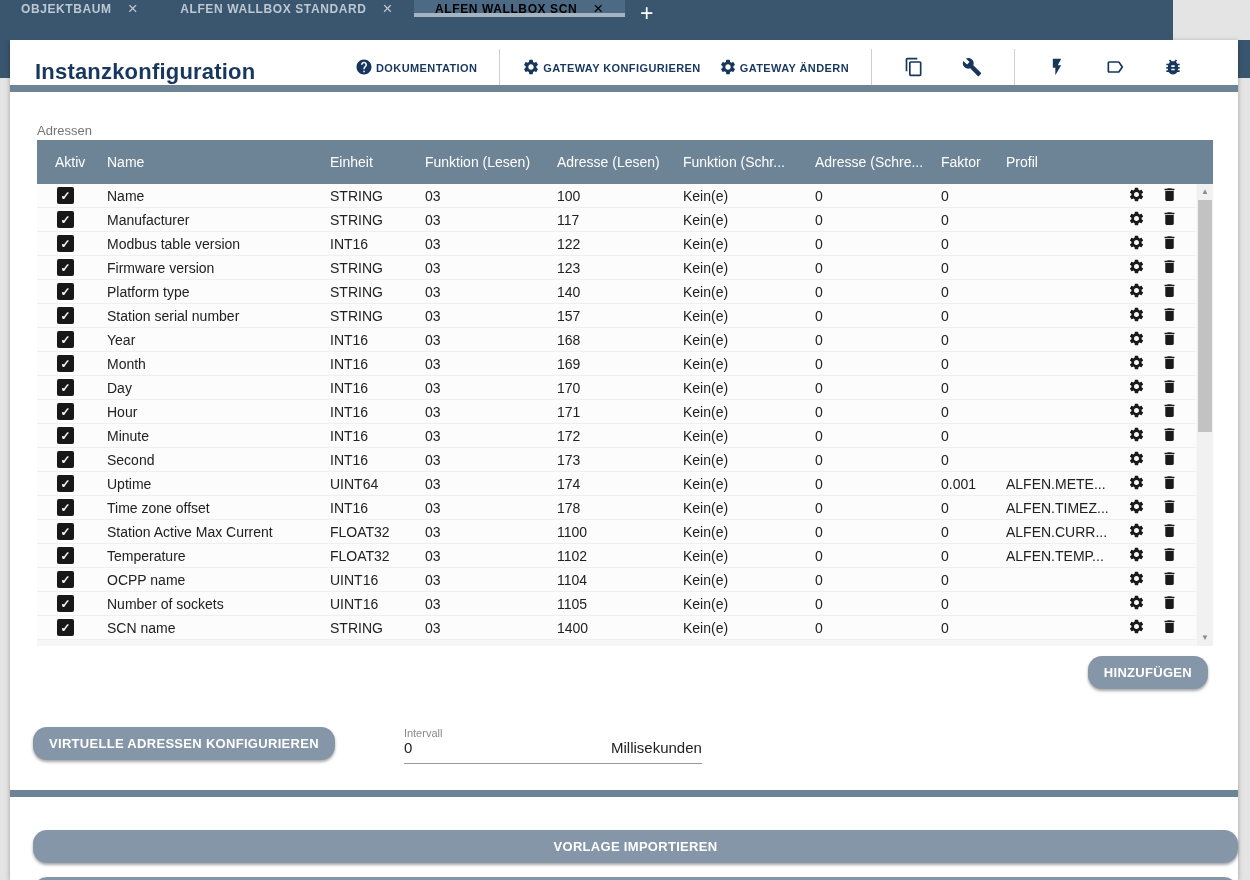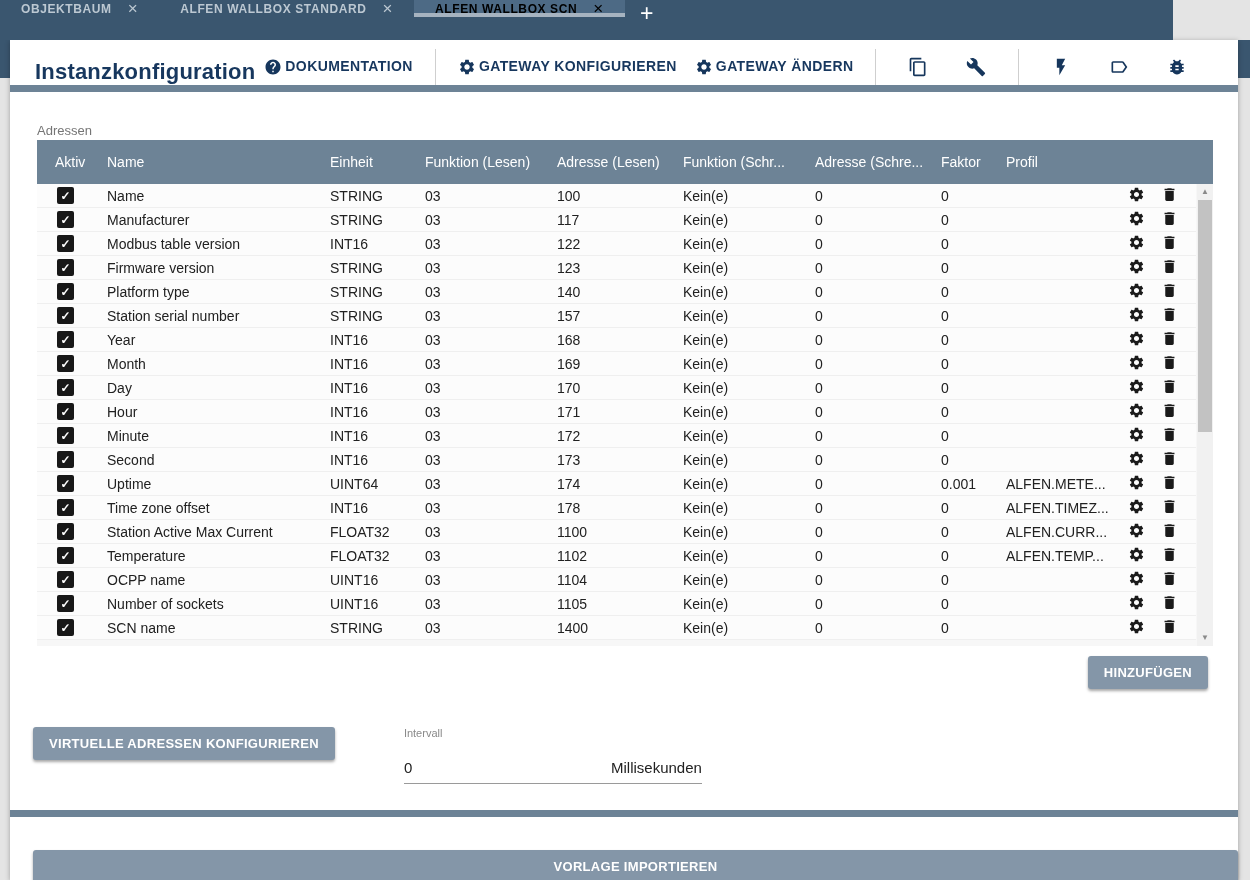--- a/index.html
+++ b/index.html
@@ -27,21 +27,21 @@
   .card{position:absolute; top:40px; left:10px; width:1228px; bottom:0;
     background:#fff; box-shadow:0 1px 5px rgba(0,0,0,.3); z-index:2;}
 
   .card-header{height:45px; display:flex; align-items:flex-end; justify-content:space-between;
     padding:0 36px 0 25px;}
   .page-title{font-size:22px; font-weight:bold; color:#17375e; letter-spacing:.2px;}
 
   .toolbar{display:flex; align-items:center;}
   .tb-action{display:flex; align-items:flex-end; cursor:pointer; margin:0 9px;}
   .tb-action svg{flex:0 0 auto;}
-  .tb-action .tb-label{font-size:14px; font-weight:bold; color:#17375e; letter-spacing:.4px;
+  .tb-action .tb-label{font-size:11px; font-weight:bold; color:#17375e; letter-spacing:.4px;
     margin-left:3px; padding-bottom:2px; white-space:nowrap;}
   .tb-divider{width:1px; height:36px; background:#cfcfcf; margin:0 13px;}
   .tb-icon{margin:0 19px; cursor:pointer; display:flex; align-items:center;}
   .icon-navy{fill:#16365c;}
 
   .hdivider{height:7px; background:var(--c-divider); width:100%;}
 
   
   .section-label{margin:31px 0 2px 27px; font-size:13px; color:#757575;}
   .table{margin-left:27px; width:1176px;}
@@ -61,27 +61,27 @@
     justify-content:center; cursor:pointer;}
   .row-actions{display:flex; align-items:center; gap:16px;}
   .row-actions svg{cursor:pointer; fill:#1a1a1a;}
 
   .vscroll{position:absolute; right:0; top:0; bottom:0; width:16px; background:#f1f1f1;}
   .vscroll .arrow{height:16px; text-align:center; font-size:8px; line-height:16px; color:#8a8a8a; cursor:pointer;}
   .vscroll .arrow.down{position:absolute; bottom:0; left:0; right:0;}
   .vscroll .thumb{position:absolute; top:16px; left:1px; width:14px; height:232px; background:#c2c2c2; cursor:pointer;}
 
   
-  .btn{background:var(--c-btn); color:#fff; border:none; border-radius:3px; height:33px;
+  .btn{background:var(--c-btn); color:#fff; border:none; border-radius:14px; height:33px;
     padding:0 16px; font-family:inherit; font-size:13px; font-weight:bold; letter-spacing:.3px;
     box-shadow:0 2px 3px rgba(0,0,0,.35); cursor:pointer; white-space:nowrap;}
   .add-row{display:flex; justify-content:flex-end; padding:10px 30px 0 0;}
   .mid-row{display:flex; align-items:flex-start; margin-top:38px; padding-left:23px;}
   .interval{width:298px; margin-left:69px;}
-  .interval-label{font-size:11px; color:#8a8a8a; margin-bottom:20px;}
+  .interval-label{font-size:11px; color:#8a8a8a; margin-bottom:0;}
   .interval-line{display:flex; justify-content:space-between; align-items:baseline;
     border-bottom:1px solid #9a9a9a; padding-bottom:7px;}
   .interval-line input{border:none; outline:none; background:transparent; font-family:inherit;
     font-size:15px; color:#222; width:120px;}
   .interval-unit{font-size:15px; color:#222;}
   .divider2{margin-top:26px;}
   .bottom-row{display:flex; gap:14px; padding:33px 0 0 23px;flex-direction:column;}
 </style>
 </head>
 <body>

